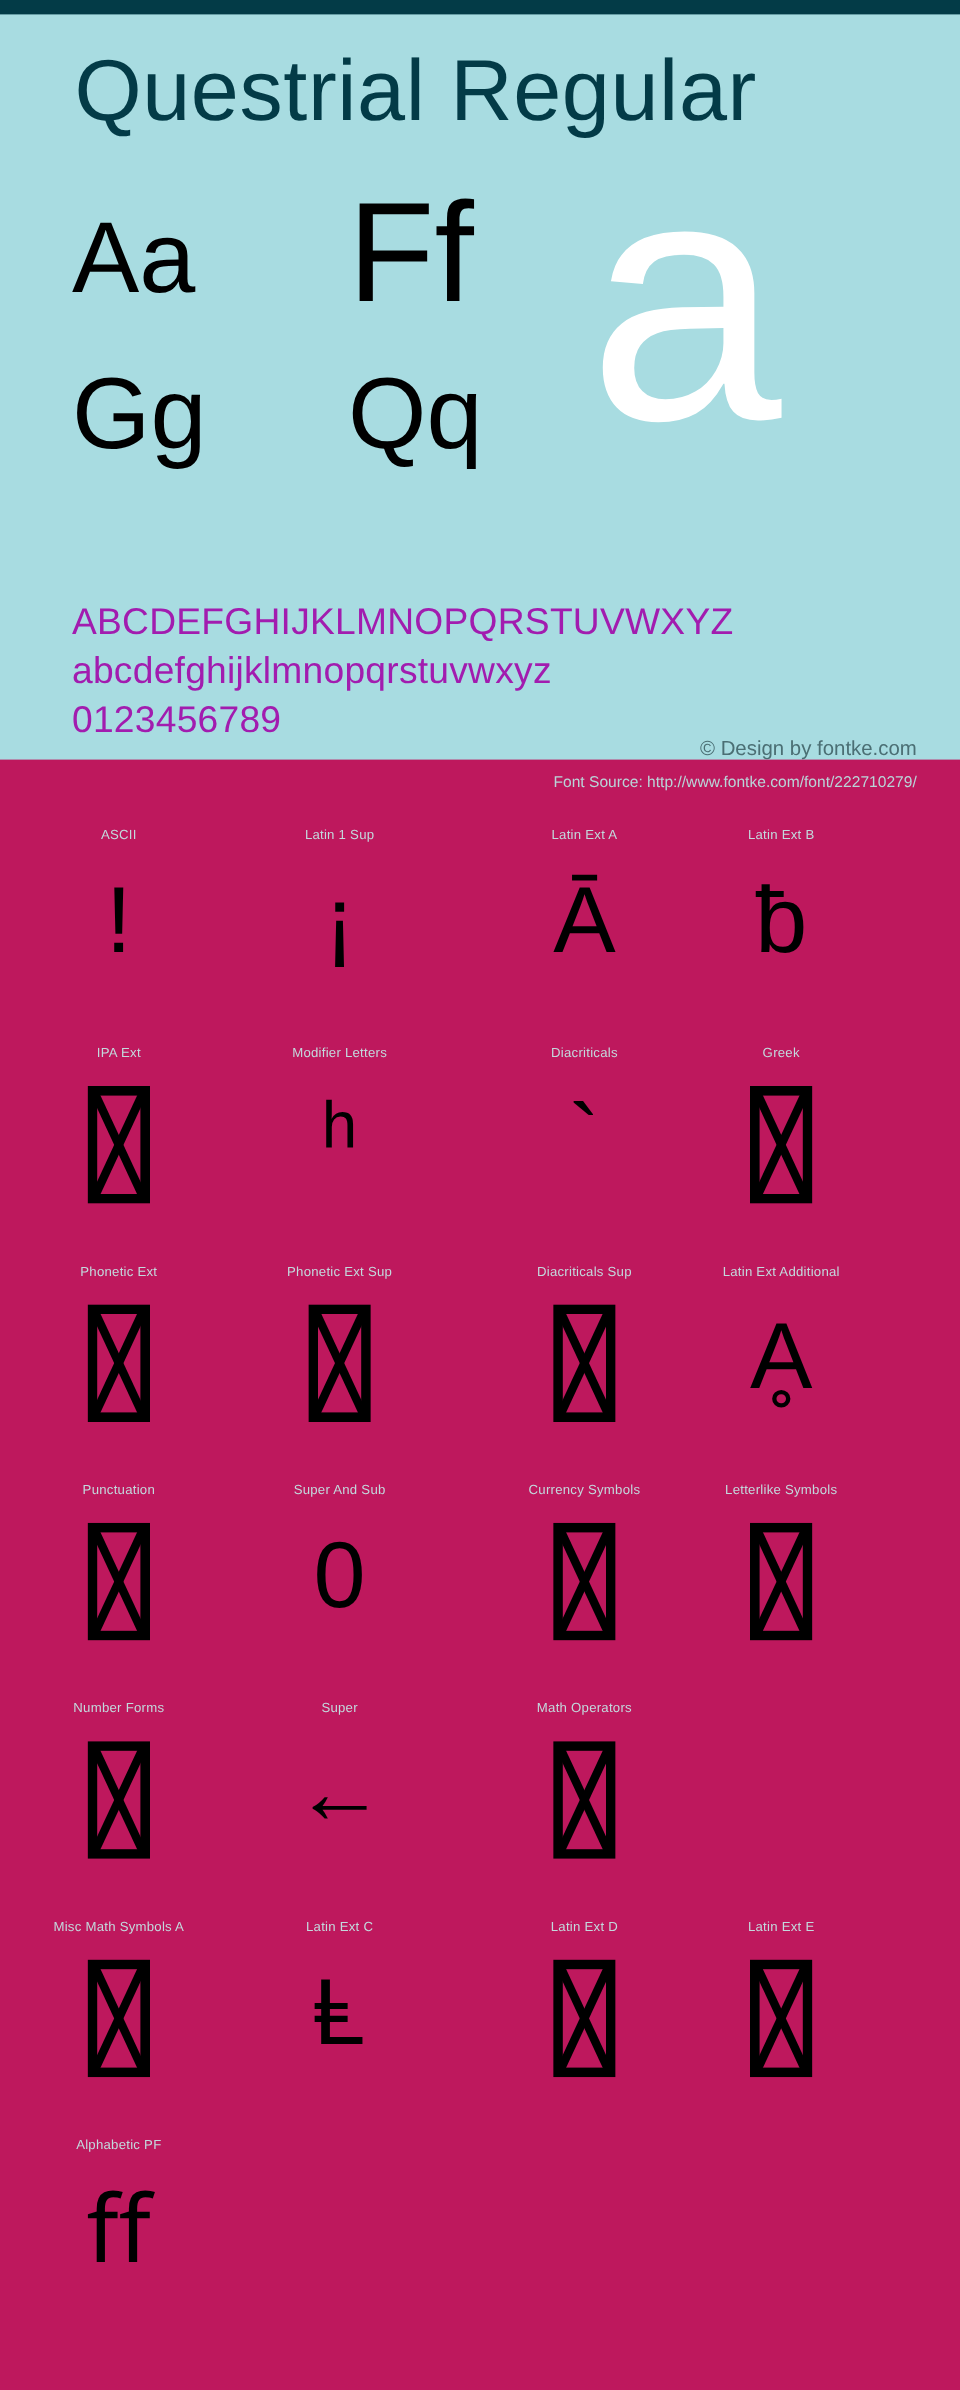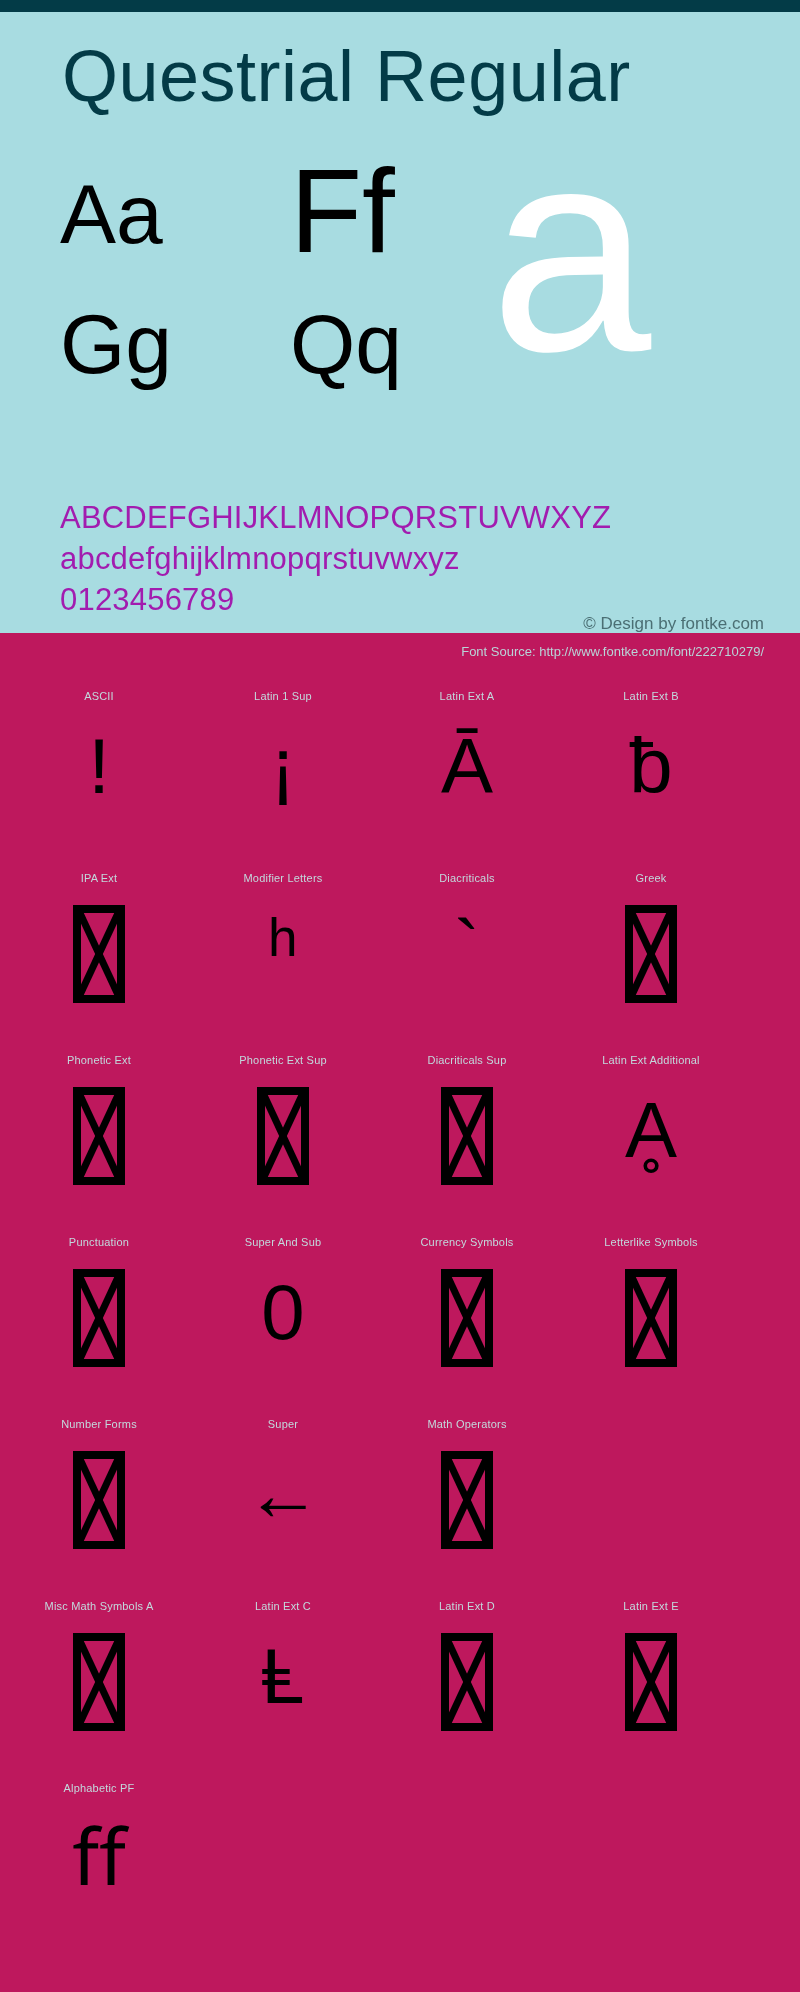--- a/index.html
+++ b/index.html
@@ -126,21 +126,21 @@
   .grid-row.last { height: 200px; text-decoration: underline; }
 
   .cell {
     position: absolute;
     width: 182px;
     top: 0;
     height: 182px;
   }
   .cell.c0 { left: 8px;   }
   .cell.c1 { left: 192px; }
-  .cell.c2 { left: 376px; }
+  .cell.c2 { left: 396px; }
   .cell.c3 { left: 560px; }
 
   .cell-label {
     position: absolute;
     top: 0;
     left: 0;
     width: 182px;
     text-align: center;
     font-size: 11px;
     color: #c3d9dd;

